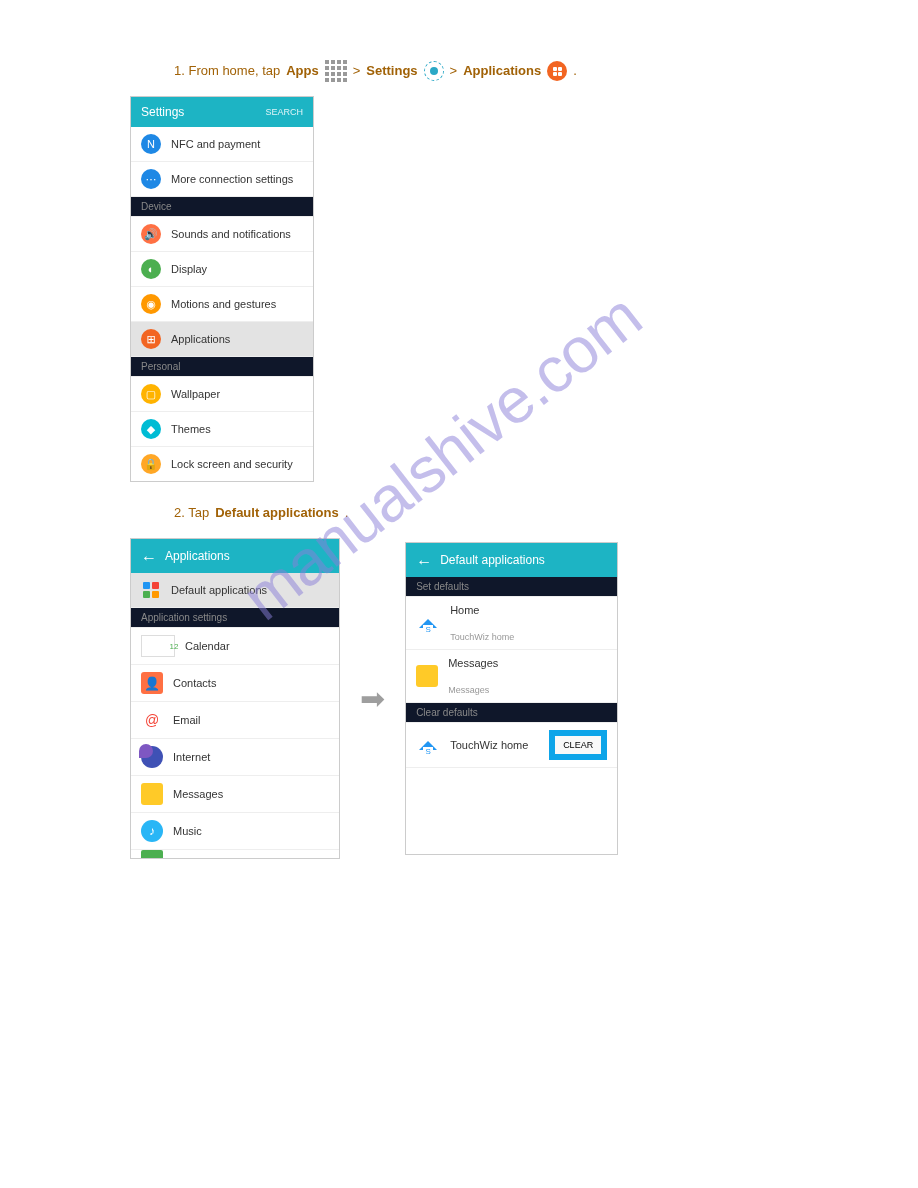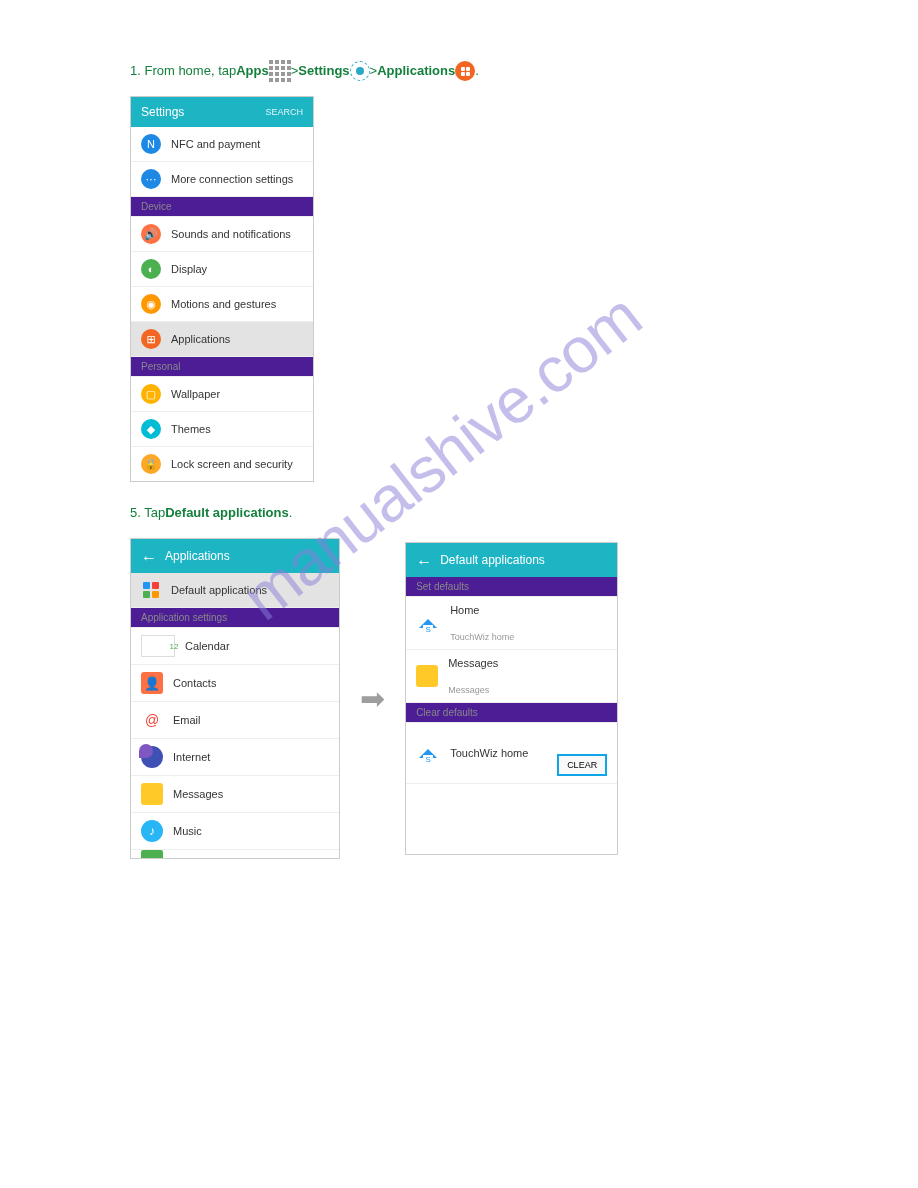--- a/index.html
+++ b/index.html
@@ -1,40 +1,40 @@
 <!DOCTYPE html>
 <html><head>
 <meta charset="utf-8">
 <style>
 * { margin: 0; padding: 0; box-sizing: border-box; }
 body { font-family: Arial, sans-serif; background: #fff; width: 918px; position: relative; }
 
 .page { padding: 60px 130px 100px 130px; position: relative; }
 
-.instruction-line { font-size: 13px; color: #15803d; margin-bottom: 14px; display: flex; align-items: center; flex-wrap: wrap; line-height: 22px; }
+.instruction-line { font-size: 13px; color: #a16207; margin-bottom: 14px; display: flex; align-items: center; flex-wrap: wrap; gap: 6px; line-height: 22px; margin-left: 44px; }
 
 .apps-grid-icon { display: inline-grid; grid-template-columns: repeat(4,4px); grid-template-rows: repeat(4,4px); gap: 2px; }
 .apps-grid-icon span { background: #999; width:4px; height:4px; }
 
 .settings-gear-icon { display:inline-flex; width:20px; height:20px; border:1.5px dashed #2aa8c6; border-radius:50%; align-items:center; justify-content:center; }
 .settings-gear-icon::after { content:''; width:8px; height:8px; background:#2aa8c6; border-radius:50%; }
 
 .orange-apps-icon { display:inline-flex; width:20px; height:20px; background:#f26522; border-radius:50%; align-items:center; justify-content:center; }
 .orange-apps-icon-inner { display:grid; grid-template-columns:repeat(2,4px); grid-template-rows:repeat(2,4px); gap:1px; }
 .orange-apps-icon-inner span { background:#fff; border-radius:1px; }
 
 .screenshot { border:1px solid #ccc; background:#fff; font-size:11px; color:#333; margin-bottom:20px; }
 .shot-header { background:#1db4c4; color:#fff; padding:8px 10px; display:flex; align-items:center; justify-content:space-between; font-size:12px; }
 .shot-header-left { display:flex; align-items:center; gap:8px; }
 .back-arrow { font-size:16px; }
 .search-label { font-size:9px; color:#dff4f7; }
 
 .list-item { display:flex; align-items:center; gap:10px; padding:7px 10px; border-bottom:1px solid #eee; background:#fff; }
 .list-item.selected { background:#e3e3e3; }
-.section-label { background:#4c1d95; color:#888; font-size:10px; padding:4px 10px; border-bottom:1px solid #eee; }
+.section-label { background:#0f172a; color:#888; font-size:10px; padding:4px 10px; border-bottom:1px solid #eee; }
 
 .circ-icon { width:20px; height:20px; border-radius:50%; display:flex; align-items:center; justify-content:center; color:#fff; font-size:11px; flex-shrink:0; }
 
 .nfc-ic{background:#1e88e5;} .conn-ic{background:#1e88e5;} .snd-ic{background:#ff7043;} .disp-ic{background:#4caf50;} .mot-ic{background:#ff9800;} .app-ic{background:#f26522;} .wall-ic{background:#ffb300;} .theme-ic{background:#00bcd4;} .lock-ic{background:#ffa726;}
 
 .shot1 { width:184px; }
 .row2 { display:flex; align-items:center; gap:20px; }
 .shot2 { width:210px; }
 .shot3 { width:213px; }
 .arrow-between { color:#9e9e9e; font-size:30px; }
@@ -52,21 +52,21 @@
 .msg-icon{width:22px;height:22px;background:#ffca28;border-radius:3px;}
 .music-icon{width:22px;height:22px;background:#29b6f6;border-radius:50%;color:#fff;display:flex;align-items:center;justify-content:center;font-size:12px;}
 .green-stub{width:22px;height:8px;background:#4caf50;border-radius:2px 2px 0 0;}
 
 .home-icon{width:24px;height:24px;display:flex;align-items:center;justify-content:center;}
 .home-shape{width:0;height:0;border-left:9px solid transparent;border-right:9px solid transparent;border-bottom:9px solid #2196f3;position:relative;}
 .home-shape::after{content:'S';position:absolute;top:6px;left:-5px;width:10px;height:10px;background:#fff;font-size:8px;color:#2196f3;text-align:center;line-height:10px;}
 
 .sub-text{font-size:9px;color:#999;}
 .item-main{display:flex;flex-direction:column;gap:16px;}
-.clear-btn{margin-left:auto;border:2px solid #0ea5e9;padding:4px 8px;font-size:9px;background:#f9f9f9;margin-top:24px;}
+.clear-btn{margin-left:auto;border:6px solid #0ea5e9;padding:4px 8px;font-size:9px;background:#f9f9f9;}
 
 .watermark{position:absolute;top:420px;left:200px;font-size:64px;color:#8a7fd9;opacity:0.5;transform:rotate(-38deg);pointer-events:none;font-family:Arial,sans-serif;letter-spacing:-1px;}
 </style>
 </head>
 <body>
 
 <div class="page">
 
   <div class="instruction-line">
     <span>1.   From home, tap</span>
@@ -144,21 +144,21 @@
         <div class="circ-icon theme-ic">◆</div>
         <span>Themes</span>
       </div>
     <div class="list-item" style="border-bottom:none;">
         <div class="circ-icon lock-ic">🔒</div>
         <span>Lock screen and security</span>
       </div>
   </div>
 
   <div class="instruction-line">
-    <span>5.   Tap</span>
+    <span>2.   Tap</span>
     <span><b>Default applications</b></span>
     <span>.</span>
   </div>
 
   <div class="row2">
 
     <div class="screenshot shot2" style="margin-bottom:0;">
       <div class="shot-header">
         <div class="shot-header-left">
             <span class="back-arrow">←</span>

